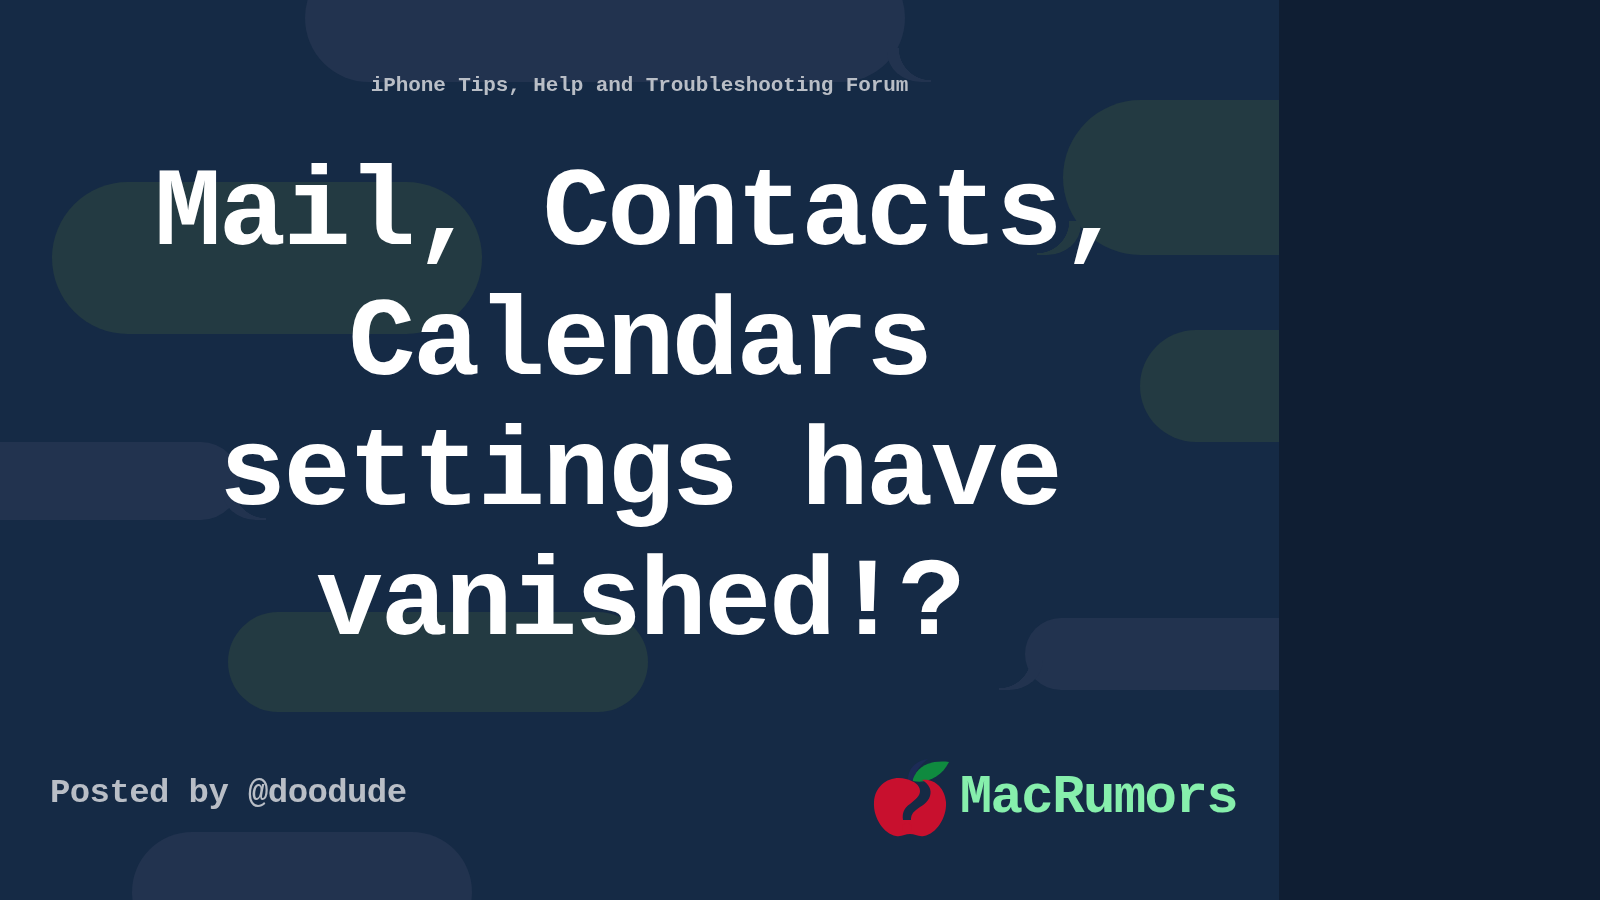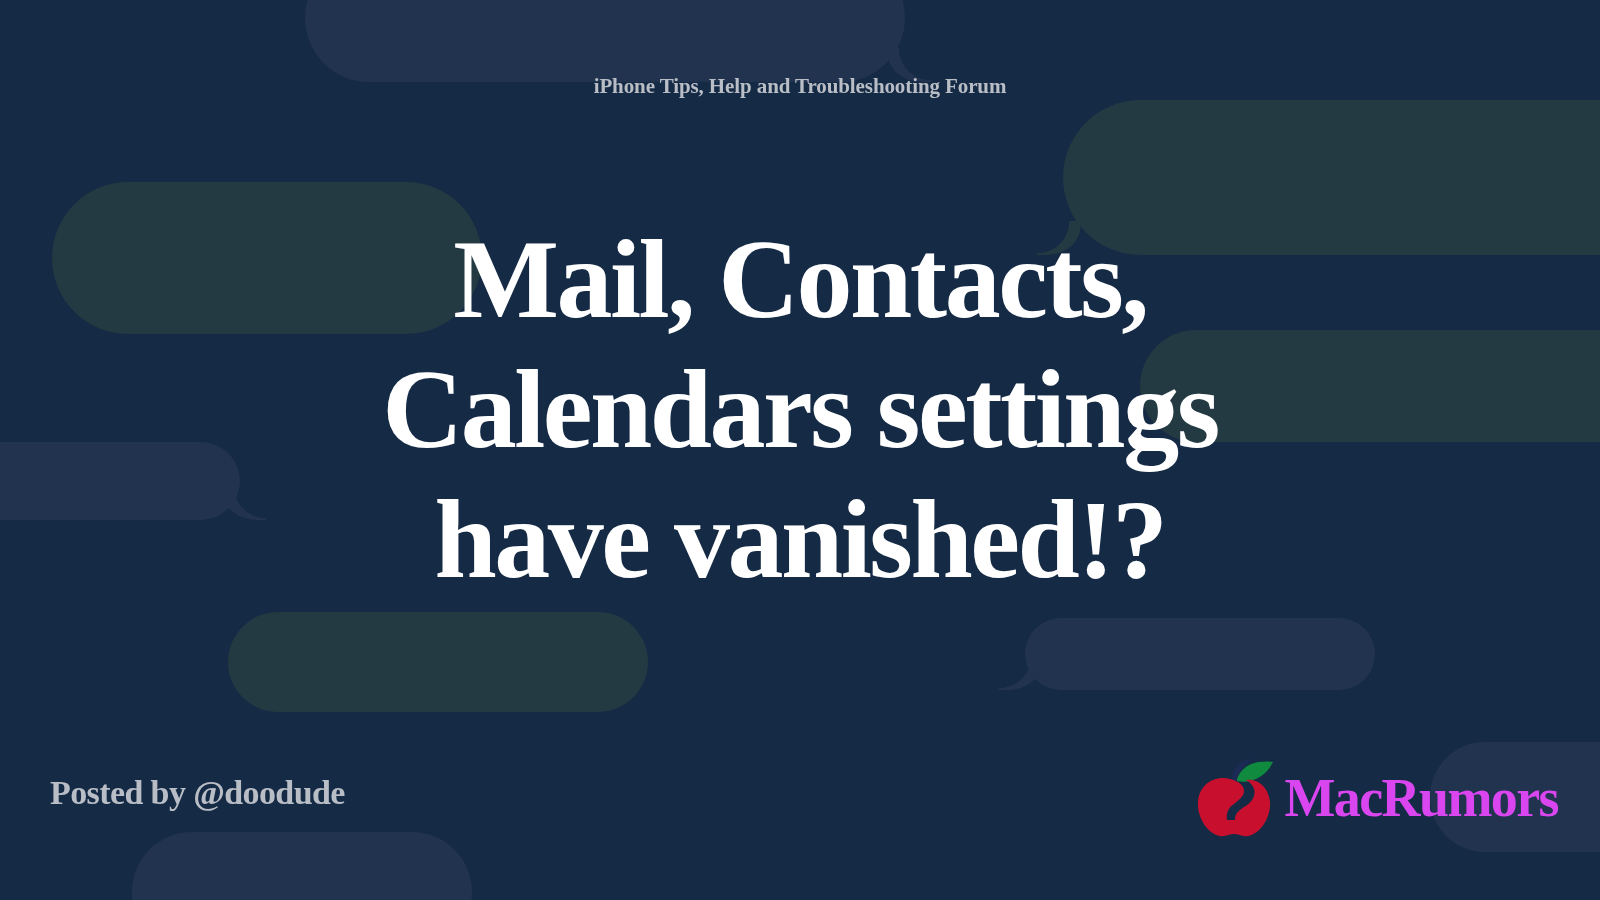--- a/index.html
+++ b/index.html
@@ -2,25 +2,25 @@
 <html><head>
 <meta charset="utf-8">
 <style>
   html, body {
     margin: 0;
     padding: 0;
     background: #0f1e33;
   }
   #stage {
     position: relative;
-    width: 1600px;
+    width: 1279px;
     height: 900px;
     overflow: hidden;
     background: #152a45;
-    font-family: Liberation Serif, serif;
+    font-family: Liberation Mono, monospace;
   }
 
   
   #bubbles {
     position: absolute;
     inset: 0;
     overflow: hidden;
     pointer-events: none;
   }
   .bubble {
@@ -110,21 +110,21 @@
   #brand {
     position: absolute;
     right: 42px;
     bottom: 62px;
     display: flex;
     align-items: center;
     gap: 6px;
   }
   #brand-mark { display: block; }
   #brand-word {
-    color: #d946ef;
+    color: #86efac;
     font-size: 54px;
     font-weight: 700;
     letter-spacing: -1.6px;
     line-height: 1;
   }
 </style>
 </head>
 <body>
 
 <div id="stage">

